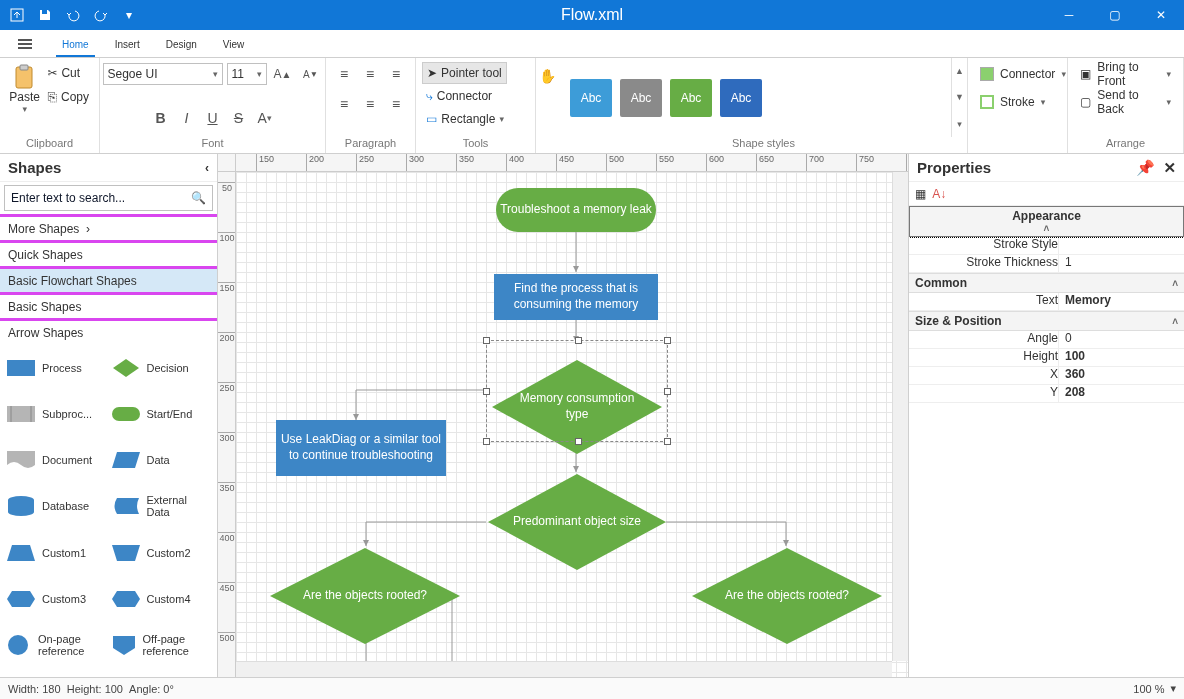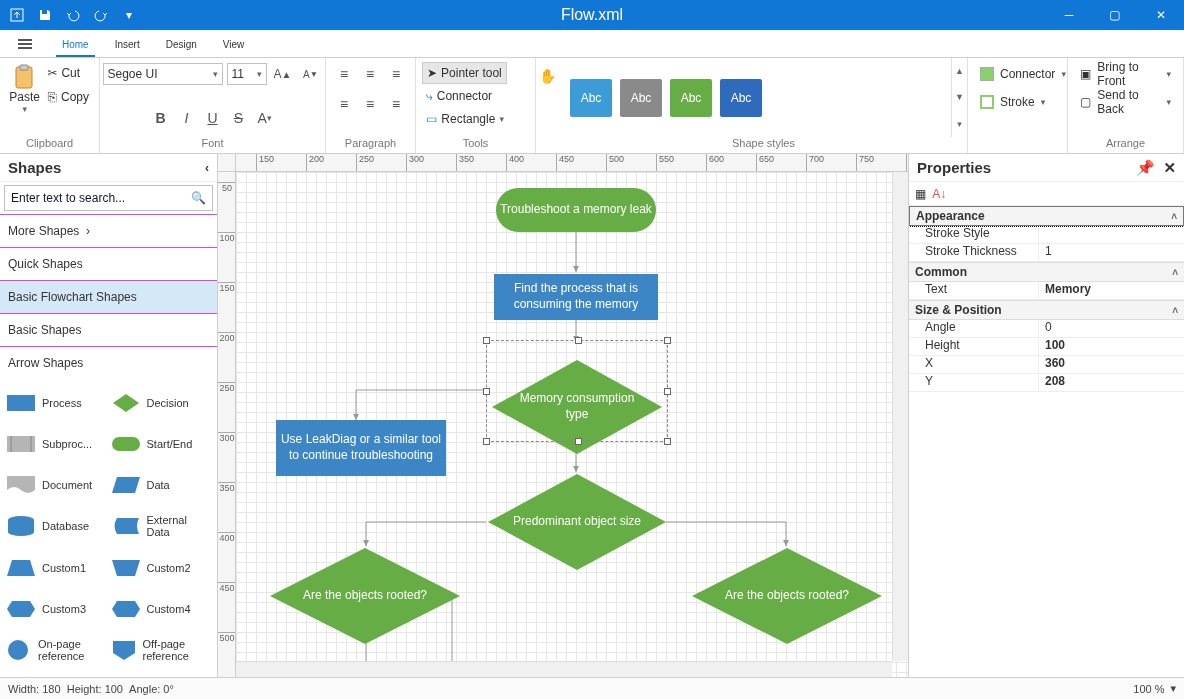--- a/index.html
+++ b/index.html
@@ -30,21 +30,21 @@
 .style-scroll { width:16px; display:flex; flex-direction:column; border-left:1px solid #e0e0e0; }
 .style-scroll div { flex:1; display:flex; align-items:center; justify-content:center; font-size:9px; color:#666; }
 .arrangebtn { display:flex; align-items:center; gap:6px; height:24px; padding:0 6px; font-size:12px; }
 .arrangebtn .sq { width:14px; height:14px; }
 .caret { font-size:9px; color:#666; }
 .workarea { flex:1; display:flex; min-height:0; }
 .shapes-panel { width:218px; border-right:1px solid #cfcfcf; display:flex; flex-direction:column; background:#fff; }
 .panel-header { height:28px; display:flex; align-items:center; justify-content:space-between; padding:0 8px; font-size:15px; font-weight:600; border-bottom:1px solid #eee; }
 .searchbox { height:26px; border:1px solid #c0c0c0; margin:3px 4px; display:flex; align-items:center; padding:0 6px; color:#0f172a; position:relative; }
 .searchbox::after { content:"🔍"; position:absolute; right:6px; font-size:12px; color:#888; }
-.catrow { height:26px; display:flex; align-items:center; padding:16px 8px; border-top:1px solid #d946ef; cursor:default; }
+.catrow { height:26px; display:flex; align-items:center; padding:2px 8px; border-top:3px solid #d946ef; cursor:default; }
 .catrow.selected { background:#d5e8f7; }
 .shape-grid { flex:1; overflow:auto; padding:6px; display:grid; grid-template-columns:1fr 1fr; gap:2px 4px; }
 .shape-cell { display:flex; align-items:center; gap:6px; height:36px; }
 .shape-cell .ic { width:30px; height:22px; display:flex; align-items:center; justify-content:center; }
 .shape-cell .lbl { font-size:11px; }
 .canvas-area { flex:1; position:relative; overflow:hidden; background:#fff; }
 .ruler-h { position:absolute; top:0; left:18px; right:0; height:18px; background:#f5f5f5; border-bottom:1px solid #ccc; z-index:5; overflow:hidden; }
 .ruler-v { position:absolute; top:18px; left:0; bottom:0; width:18px; background:#f5f5f5; border-right:1px solid #ccc; z-index:5; overflow:hidden; }
 .ruler-corner { position:absolute; top:0; left:0; width:18px; height:18px; background:#f5f5f5; border-right:1px solid #ccc; border-bottom:1px solid #ccc; z-index:6; }
 .ruler-h .tick { position:absolute; top:0; height:18px; border-left:1px solid #aaa; font-size:9px; color:#666; padding-left:2px; }
@@ -60,21 +60,21 @@
 .sel-box { position:absolute; border:1px dashed #888; pointer-events:none; }
 .sel-handle { position:absolute; width:7px; height:7px; background:#fff; border:1px solid #666; }
 .conn { stroke:#999; stroke-width:1; fill:none; marker-end:url(#arrow); }
 .props-panel { width:276px; border-left:1px solid #cfcfcf; display:flex; flex-direction:column; background:#fff; }
 .props-header { height:28px; display:flex; align-items:center; justify-content:space-between; padding:0 8px; font-size:15px; font-weight:600; border-bottom:1px solid #eee; }
 .props-tools { height:24px; display:flex; align-items:center; padding:0 6px; gap:6px; border-bottom:1px solid #eee; }
 .pg { flex:1; overflow:auto; font-size:12px; }
 .pg-cat { background:#f4f4f4; border:1px solid #ddd; border-left:none; border-right:none; padding:2px 6px; font-weight:600; display:flex; justify-content:space-between; align-items:center; }
 .pg-cat .chev { font-size:10px; color:#666; }
 .pg-row { display:flex; border-bottom:1px solid #eee; height:18px; }
-.pg-row .k { width:130px; padding-left:16px; color:#333; border-right:1px solid #eee; }
+.pg-row .k { width:150px; padding-left:16px; color:#333; border-right:1px solid #eee;text-align:right; }
 .pg-row .v { flex:1; padding-left:6px; }
 .statusbar { height:22px; border-top:1px solid #cfcfcf; display:flex; align-items:center; padding:0 8px; font-size:11px; color:#444; background:#fafafa; }
 .statusbar .zoom { margin-left:auto; display:flex; align-items:center; gap:6px; }
 .bold { font-weight:bold; }
 </style>
 </head>
 <body>
 
 <div class="titlebar">
   <div class="qat">
@@ -492,21 +492,21 @@
   <div class="props-panel">
     <div class="props-header">
       <span>Properties</span>
       <span><span>📌</span>&nbsp;&nbsp;<span>✕</span></span>
     </div>
     <div class="props-tools">
       <span>▦</span>
       <span style="color:#d9534f;">A↓</span>
     </div>
     <div class="pg">
-      <div class="pg-cat" style="border:1px solid #777;outline:1px dotted #000;">
+      <div class="pg-cat" style="border:1px solid #777;outline:1px dotted #000;flex-direction:column;">
           <span>Appearance</span>
           <span class="chev">˄</span>
         </div>
       <div class="pg-row">
           <div class="k">Stroke Style</div>
           <div class="v"></div>
         </div>
       <div class="pg-row">
           <div class="k">Stroke Thickness</div>
           <div class="v">1</div>

